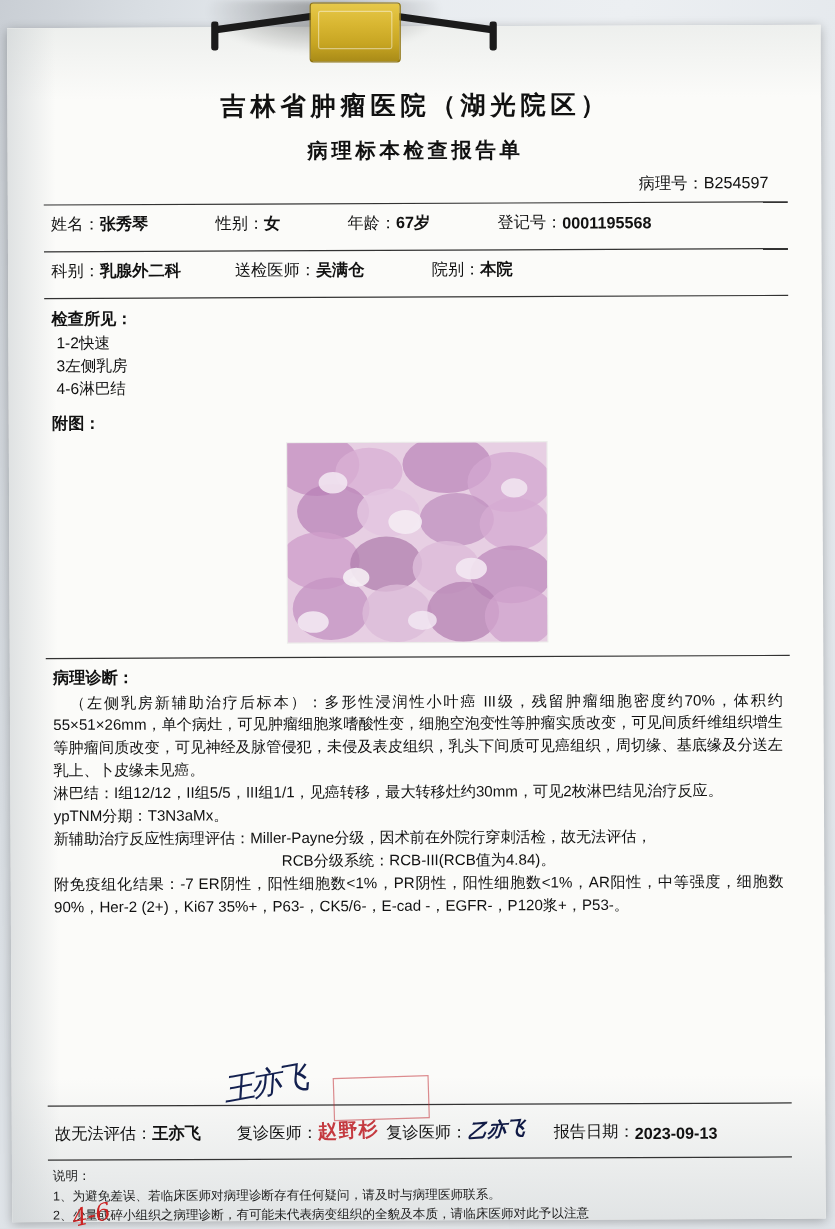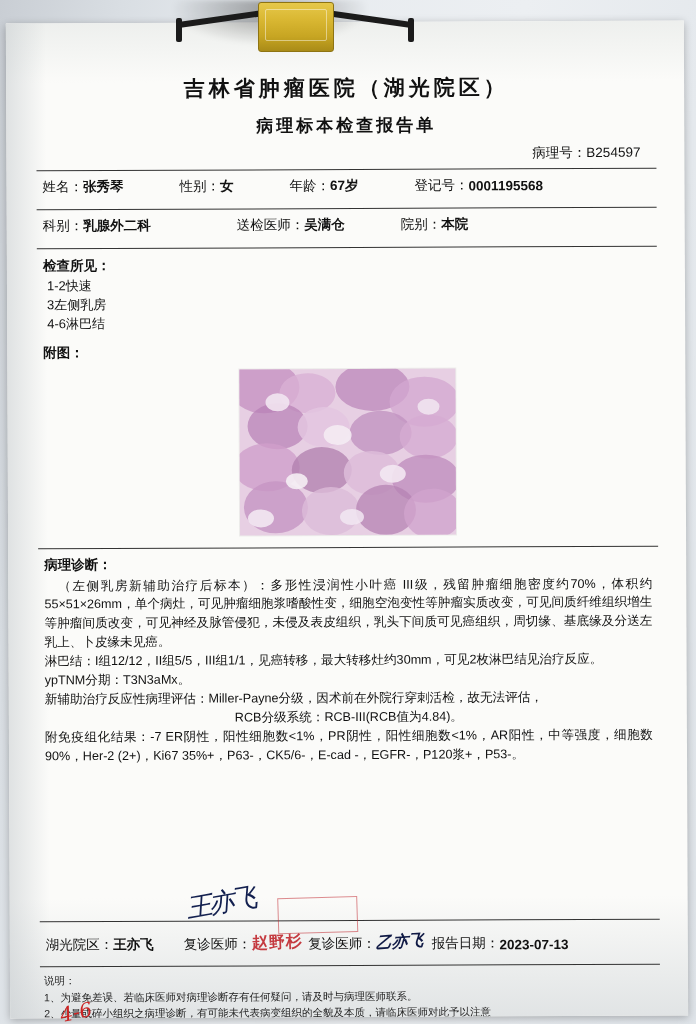--- a/index.html
+++ b/index.html
@@ -254,21 +254,21 @@
         <span class="cell val">67岁</span>
         <span class="cell gap-xl">登记号：</span>
         <span class="cell val">0001195568</span>
       </div>
 
       <hr class="rule" style="border-top-width:1px">
 
       <div class="row">
         <span class="cell">科别：</span>
         <span class="cell val">乳腺外二科</span>
-        <span class="cell" style="margin-left:86px">送检医师：</span>
+        <span class="cell" style="margin-left:45px">送检医师：</span>
         <span class="cell val">吴满仓</span>
         <span class="cell gap-xl">院别：</span>
         <span class="cell val">本院</span>
       </div>
 
       <hr class="rule">
 
       <div class="sec-title">检查所见：</div>
       <div class="findings">
         <div>1-2快速</div>
@@ -313,28 +313,28 @@
         <div class="diag-p">ypTNM分期：T3N3aMx。</div>
         <div class="diag-p">新辅助治疗反应性病理评估：Miller-Payne分级，因术前在外院行穿刺活检，故无法评估，</div>
         <div class="diag-p center-line">RCB分级系统：RCB-III(RCB值为4.84)。</div>
         <div class="diag-p">附免疫组化结果：-7 ER阴性，阳性细胞数&lt;1%，PR阴性，阳性细胞数&lt;1%，AR阳性，中等强度，细胞数90%，Her-2 (2+)，Ki67 35%+，P63-，CK5/6-，E-cad -，EGFR-，P120浆+，P53-。</div>
         <div style="height:150px"></div>
       </div>
 
       <div class="sig-row">
         <div class="scribble-top">王亦飞</div>
         <div class="stamp-box"></div>
-        <span class="cell">湖光院区：</span>
+        <span class="cell">故无法评估：</span>
         <span class="cell val">王亦飞</span>
         <span class="cell gap-l">复诊医师：</span>
         <span class="cell stamp">赵野杉</span>
         <span class="cell" style="margin-left:6px">复诊医师：</span>
         <span class="cell hand2">乙亦飞</span>
-        <span class="cell" style="margin-left:8px">报告日期：</span>
-        <span class="cell val">2023-07-13</span>
+        <span class="cell" style="margin-left:24px">报告日期：</span>
+        <span class="cell val">2023-09-13</span>
       </div>
 
       <div class="notes">
         <div>说明：</div>
         <div>1、为避免差误、若临床医师对病理诊断存有任何疑问，请及时与病理医师联系。</div>
         <div>2、少量或碎小组织之病理诊断，有可能未代表病变组织的全貌及本质，请临床医师对此予以注意</div>
 
       </div>
 
     </div>

